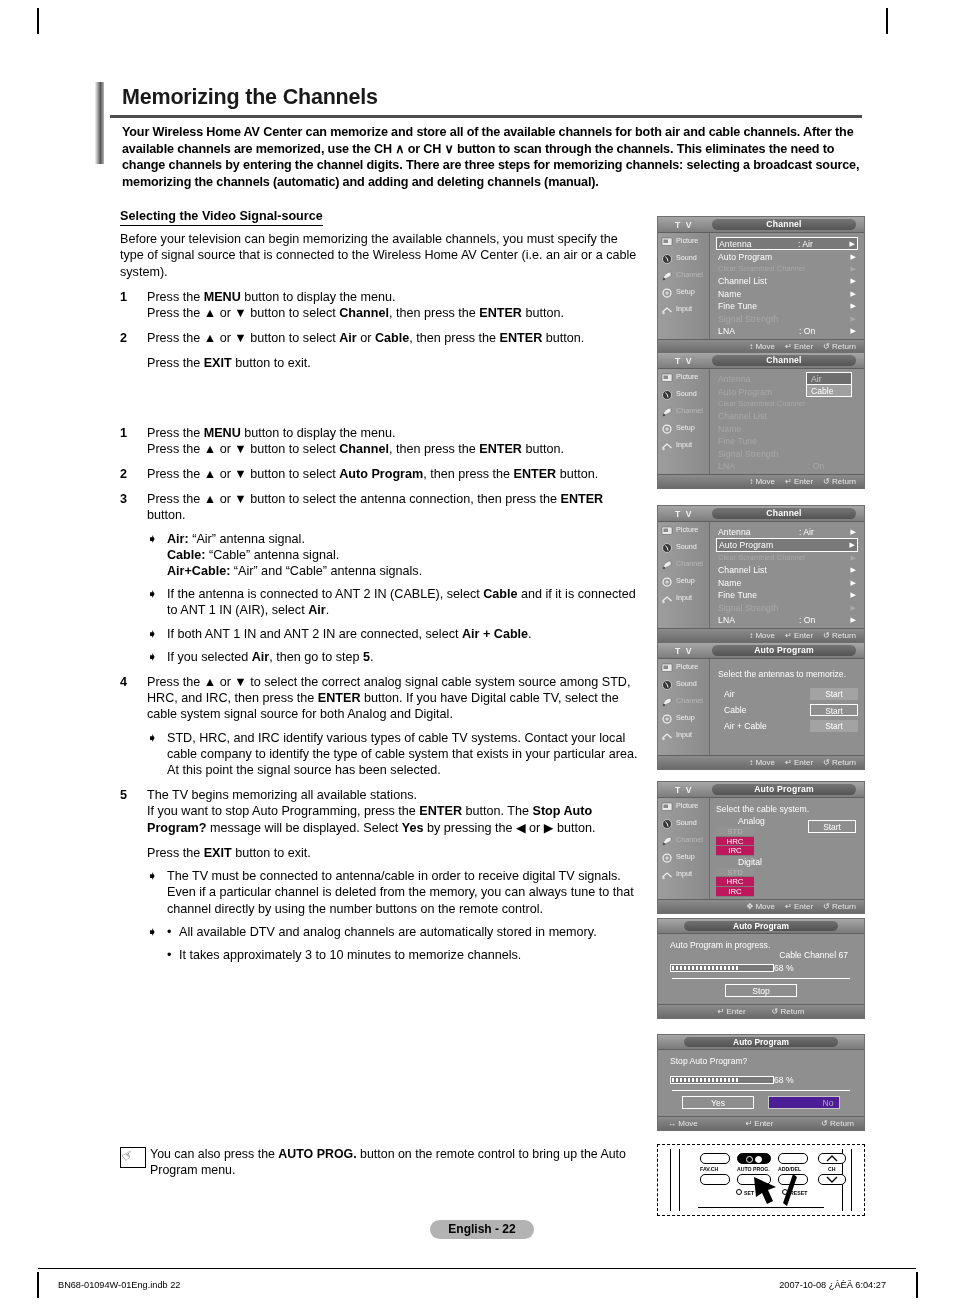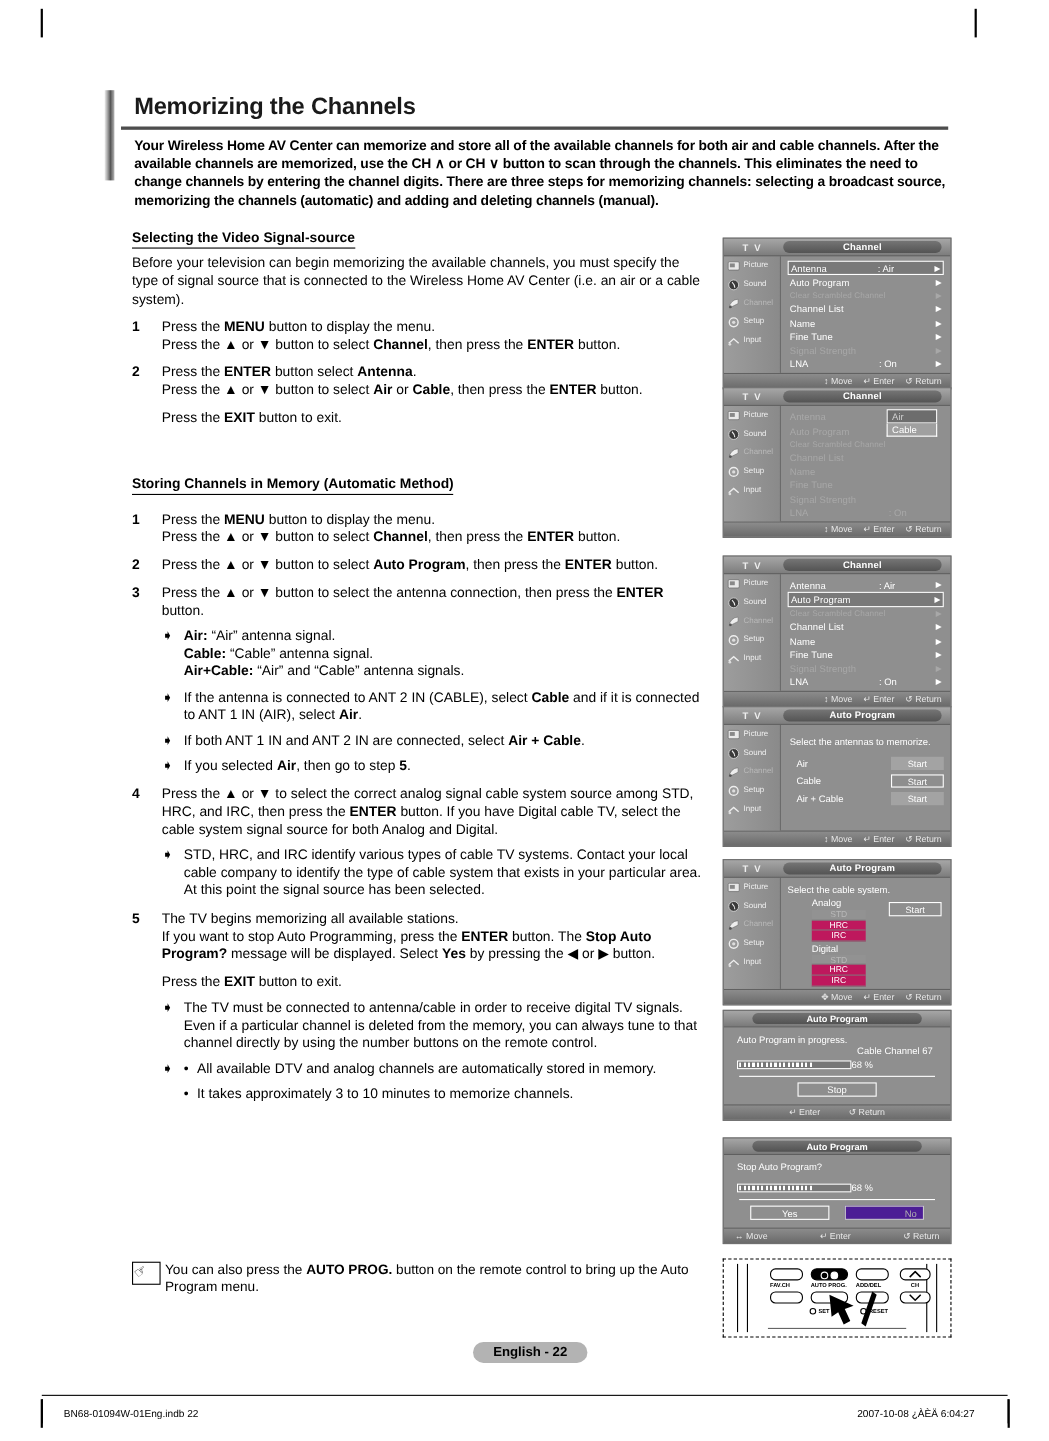--- a/index.html
+++ b/index.html
@@ -319,21 +319,21 @@
     font-size: 8.4px;
     background: #a3a3a3;
     color: #ffffff;
     box-sizing: border-box;
   }
   .ap-btn.sel { border: 1px solid #ffffff; background: #8e8e8e; }
 
   
   .cs-head { font-size: 8.6px; color: #fff; padding: 2px 0 1px 0; }
   .cs-sub  { font-size: 8.6px; color: #fff; padding: 1px 0 1px 22px; }
-  .cs-list { width: 49px; margin-left: 22px; }
+  .cs-list { width: 38px; }
   .cs-item {
     height: 9.6px;
     line-height: 9.6px;
     font-size: 7.8px;
     text-align: center;
     background: #be185d;
     color: #ffffff;
     border-bottom: 1px solid #7d7d7d;
     box-sizing: border-box;
   }
@@ -502,33 +502,31 @@
     <div class="step-num">1</div>
     <div class="step-body">
       <div>Press the <b>MENU</b> button to display the menu.</div>
       <div>Press the ▲ or ▼ button to select <b>Channel</b>, then press the <b>ENTER</b> button.</div>
     </div>
   </div>
 
   <div class="step">
     <div class="step-num">2</div>
     <div class="step-body">
-      <div>Press the <b>ENTER</b> button select <b>Antenna</b>.</div>
       <div>Press the ▲ or ▼ button to select <b>Air</b> or <b>Cable</b>, then press the <b>ENTER</b> button.</div>
     </div>
   </div>
 
   <div class="step">
     <div class="step-num"></div>
     <div class="step-body">Press the <b>EXIT</b> button to exit.</div>
   </div>
 
   <div class="spacer-44"></div>
 
-  <div class="sub-head">Storing Channels in Memory (Automatic Method)</div>
 
   <div class="step">
     <div class="step-num">1</div>
     <div class="step-body">
       <div>Press the <b>MENU</b> button to display the menu.</div>
       <div>Press the ▲ or ▼ button to select <b>Channel</b>, then press the <b>ENTER</b> button.</div>
     </div>
   </div>
 
   <div class="step">

